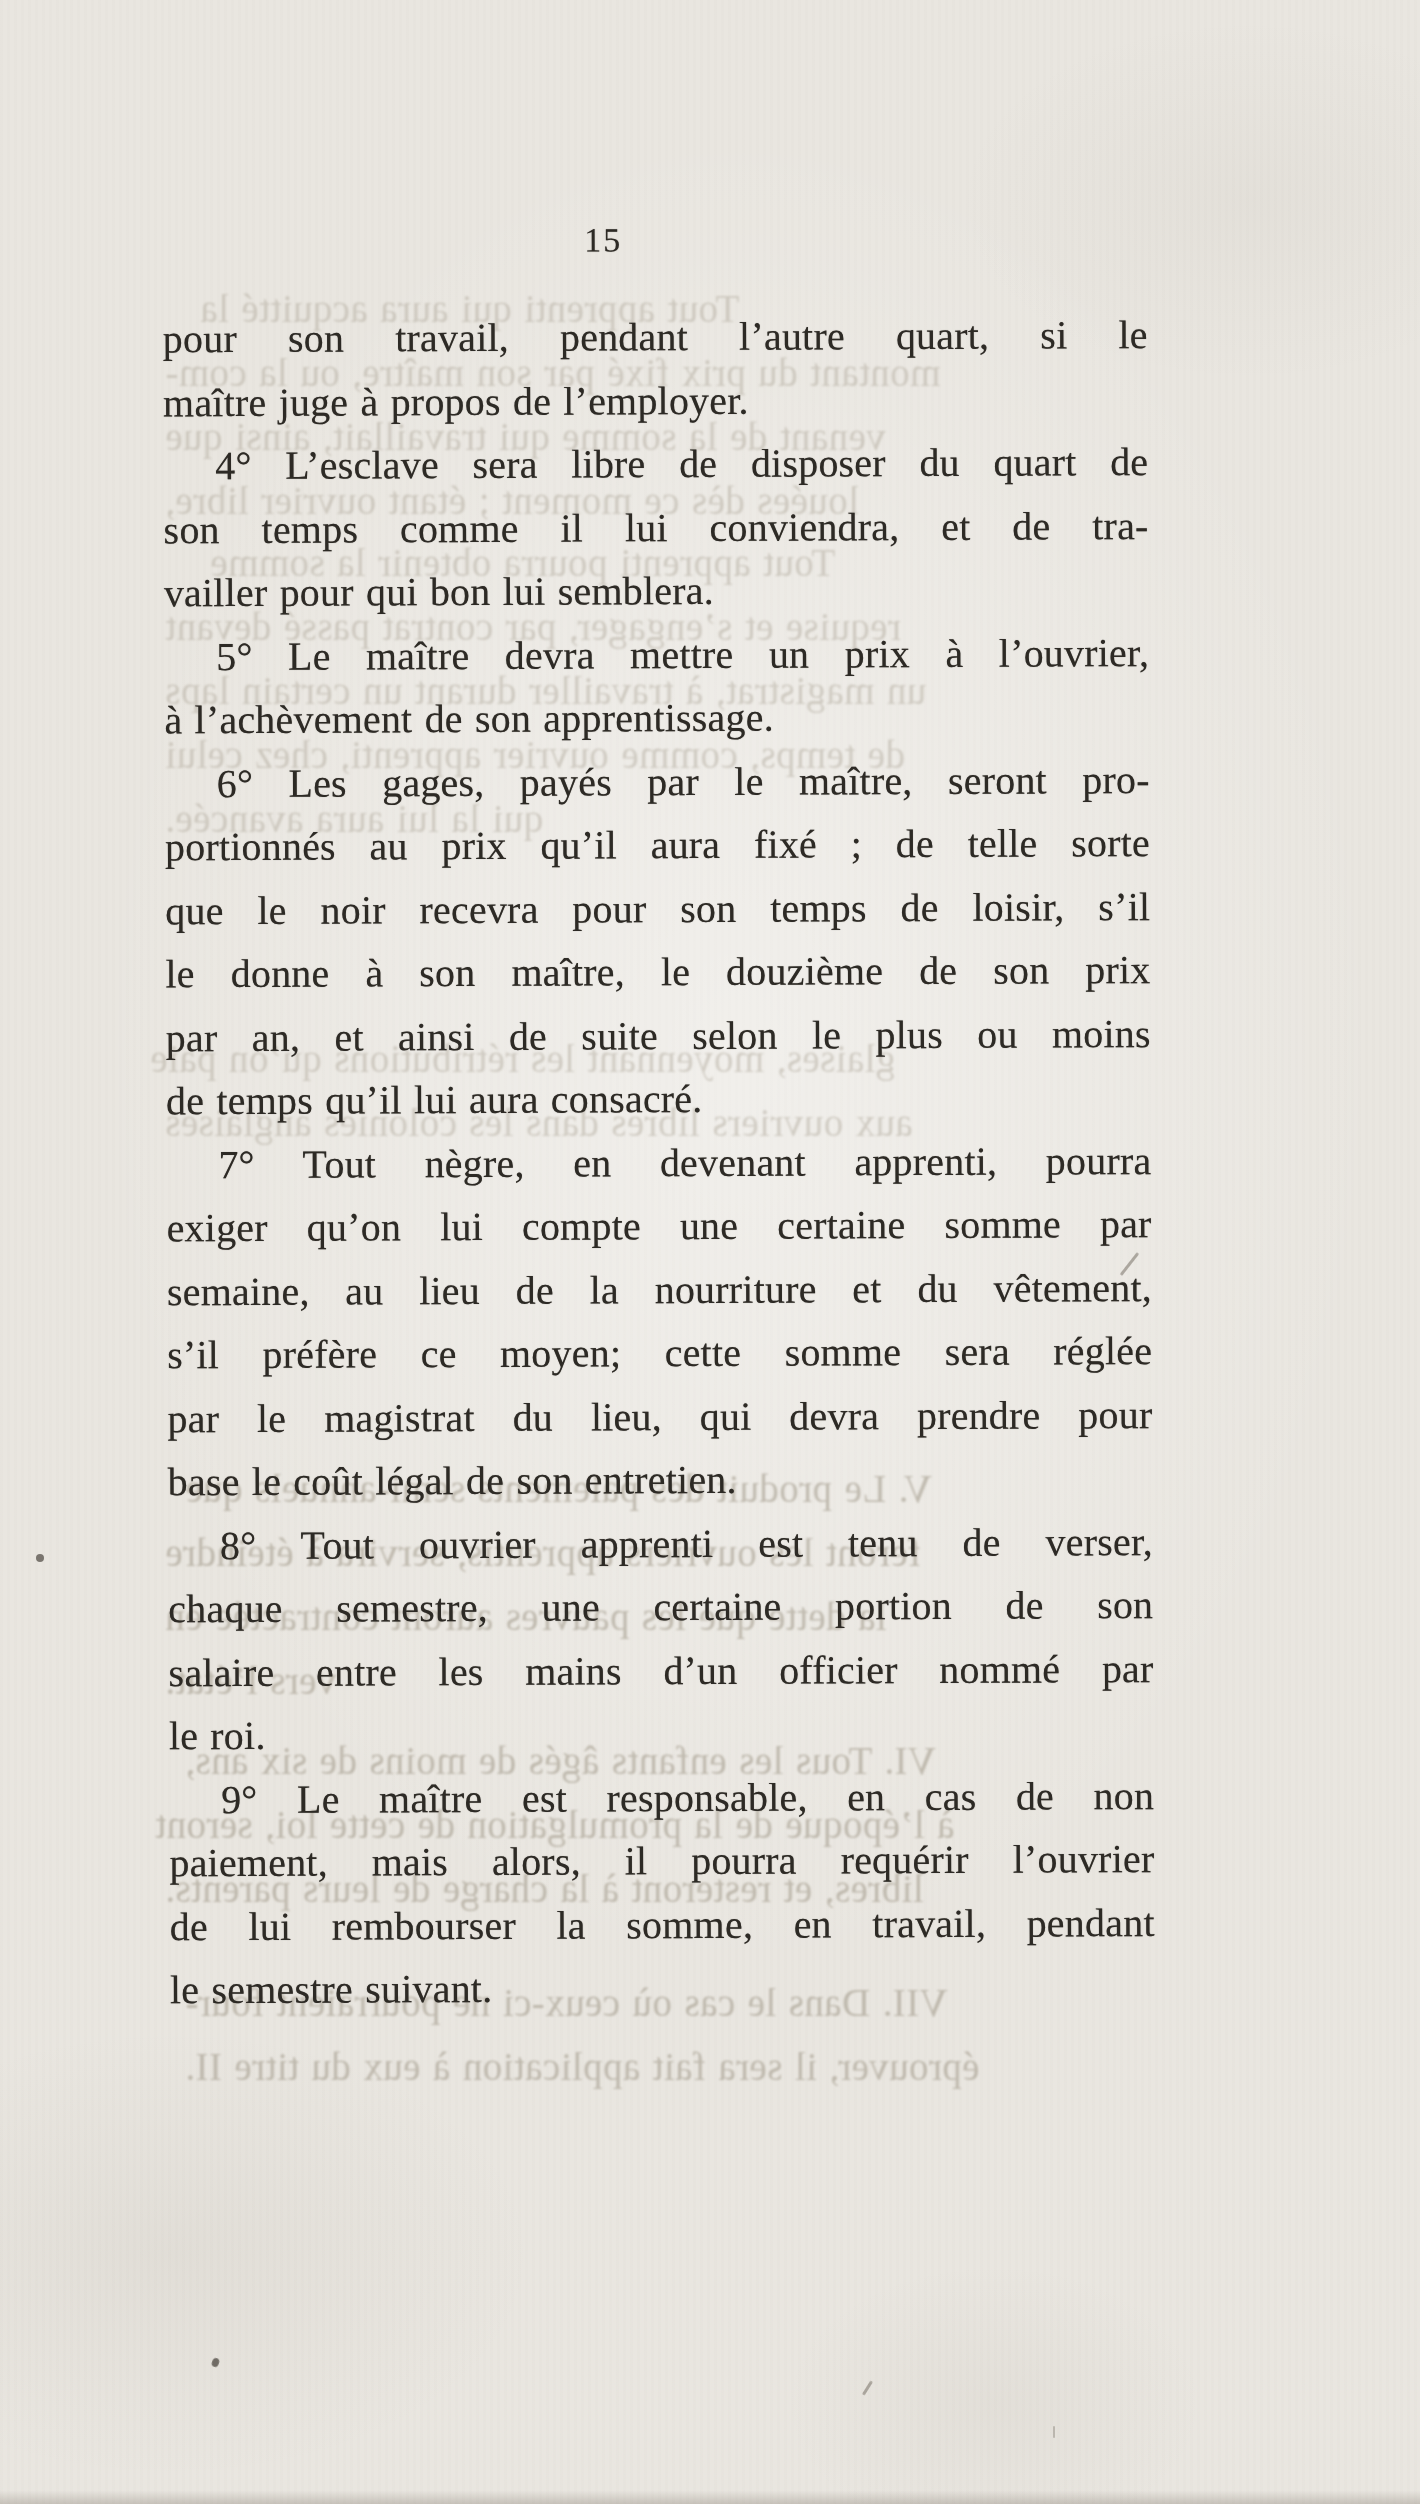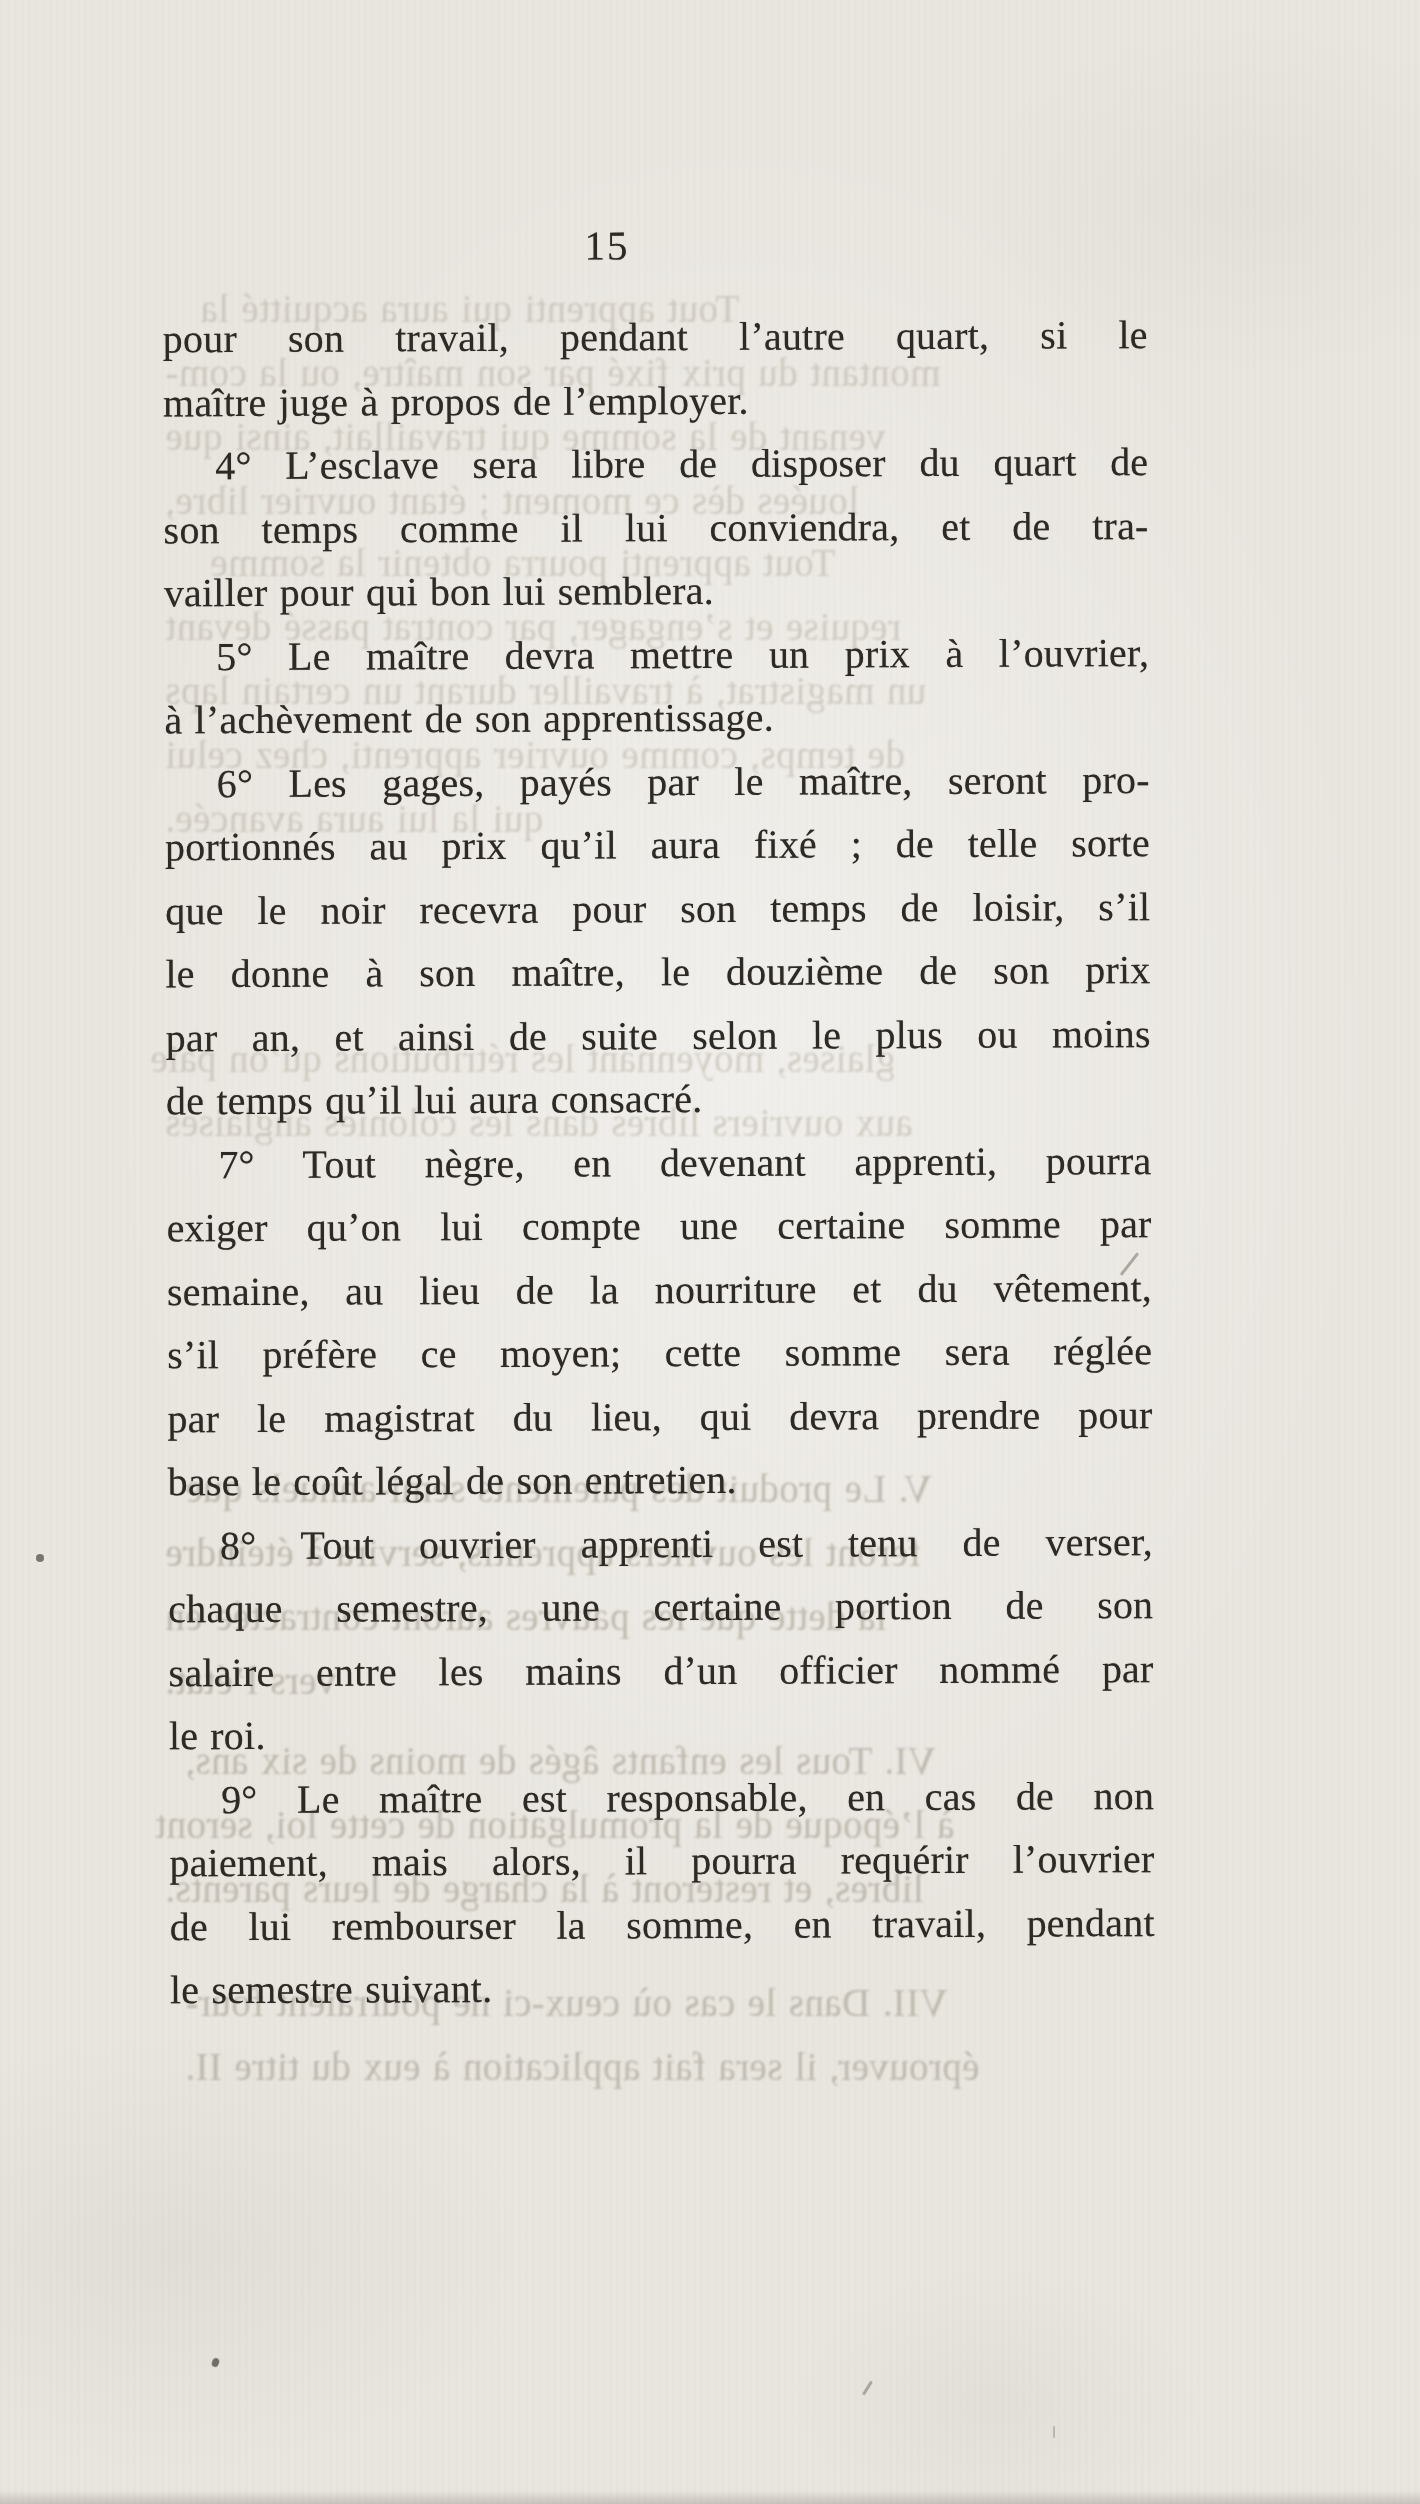--- a/index.html
+++ b/index.html
@@ -21,21 +21,21 @@
   }
   .page::after { 
     content:""; position:absolute; left:0; right:0; bottom:0; height:14px;
     background:linear-gradient(to bottom, rgba(110,100,88,0), rgba(110,100,88,0.28));
   }
 
   .skew { position:absolute; inset:0; transform:rotate(-0.25deg); transform-origin:480px 400px; }
 
   .pagenum {
     position:absolute; left:585px; top:222px;
-    font-size:41px; color:#2d2a25; letter-spacing:2px;
+    font-size:34px; color:#2d2a25; letter-spacing:2px;
     text-shadow:0 0 0.8px rgba(45,42,37,0.55);
   }
 
   .text {
     position:absolute; left:163px; top:306px; width:985px;
     font-size:40px; line-height:63.5px; color:#2d2a25;
     word-spacing:2px; letter-spacing:0.2px;
     text-shadow:0 0 0.8px rgba(45,42,37,0.55);
   }
   .l { height:63.5px; text-align:justify; text-align-last:justify; }

